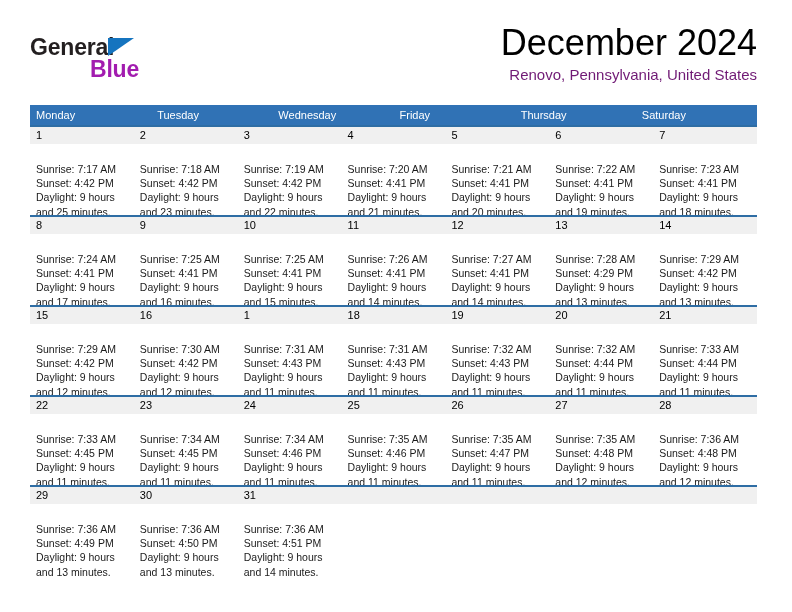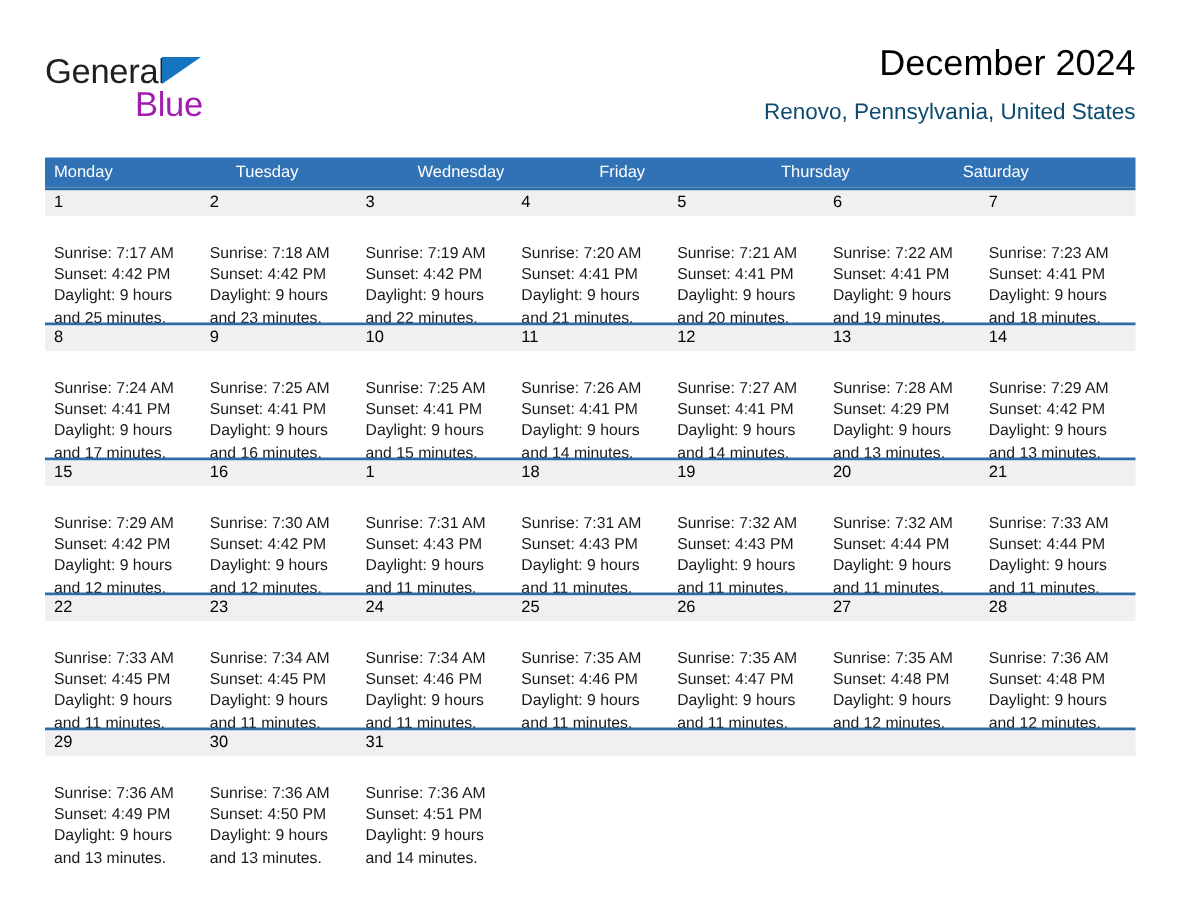--- a/index.html
+++ b/index.html
@@ -30,20 +30,21 @@
     right: 35px;
     height: 70px;
   }
 
   .brand {
     position: absolute;
     left: 0;
     top: 8px;
     width: 200px;
     height: 58px;
+    font-weight: bold;
   }
   .brand-general {
     position: absolute;
     left: 0;
     top: 0;
     font-size: 23px;
     letter-spacing: -0.2px;
     color: #231f20;
     font-family: "Liberation Sans", sans-serif;
   }
@@ -66,28 +67,28 @@
     font-family: "Liberation Sans", sans-serif;
   }
 
   .title-block {
     position: absolute;
     right: 0;
     top: 0;
     text-align: right;
   }
   .cal-title {
-    font-size: 24px;
+    font-size: 36px;
     color: #000000;
     line-height: 34px;
     white-space: nowrap;
   }
   .cal-subtitle {
     font-size: 15px;
-    color: #0c4a6e;
+    color: #701a75;
     line-height: 22px;
     margin-top: 4px;
     white-space: nowrap;
   }
 
   
   .calendar {
     position: absolute;
     left: 30px;
     top: 105px;

